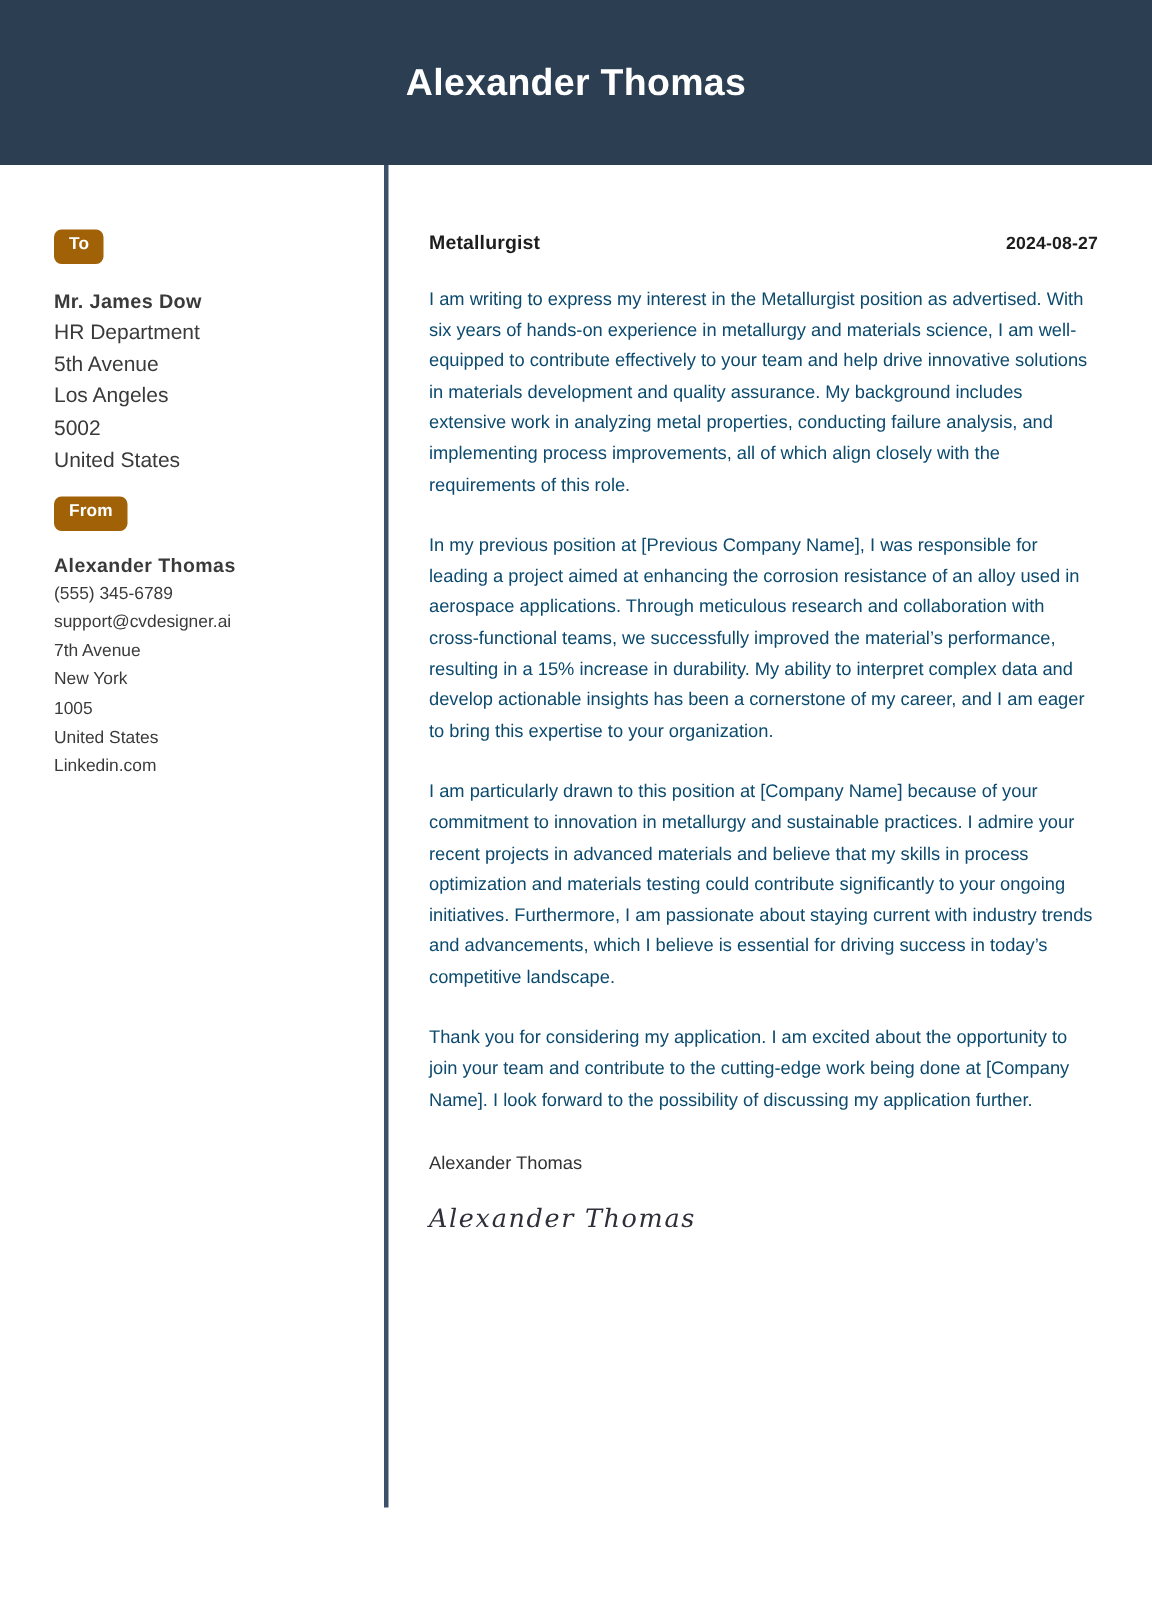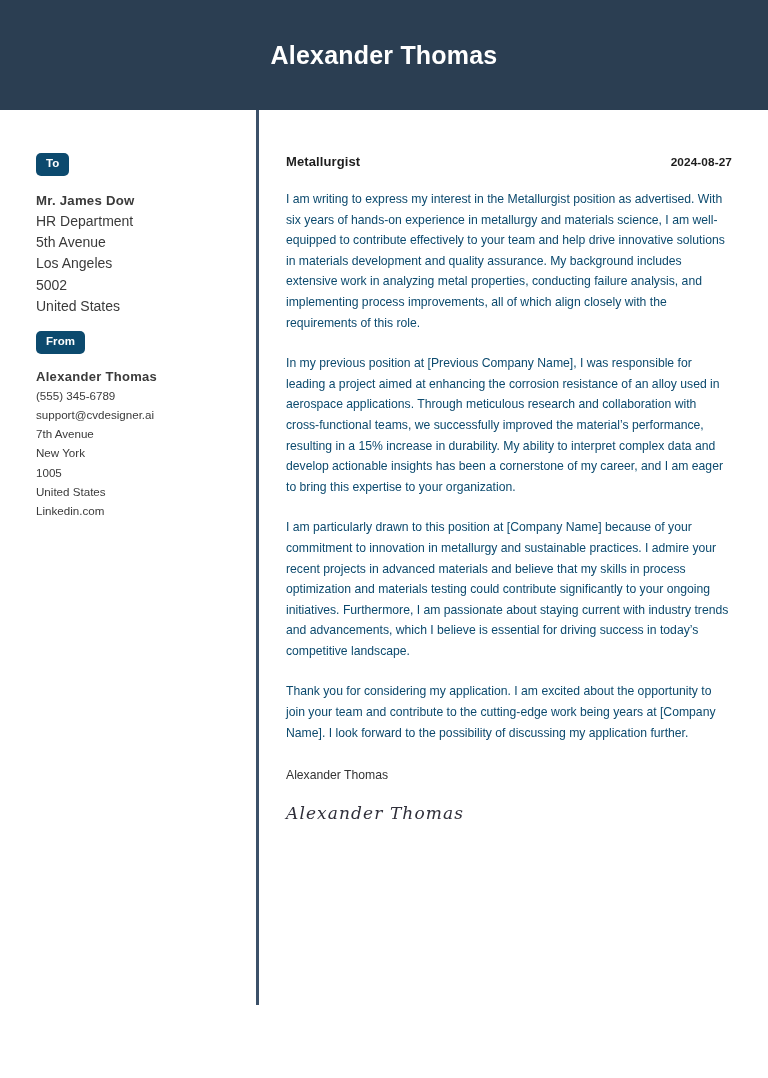--- a/index.html
+++ b/index.html
@@ -64,21 +64,21 @@
   .sidebar {
     position: absolute;
     left: 0;
     top: 0;
     width: 256px;
     padding: 0;
   }
 
   .badge {
     display: inline-block;
-    background: #0c4a6e;
+    background: #a16207;
     color: #ffffff;
     font-size: 11.5px;
     font-weight: bold;
     border-radius: 5px;
     padding: 5px 10px 6px 10px;
     line-height: 1;
     letter-spacing: 0.1px;
   }
 
   .block-to {
@@ -239,21 +239,21 @@
 
       <div class="letter-head">
         <div class="job-title">Metallurgist</div>
         <div class="letter-date">2024-08-27</div>
       </div>
 
 
       <p class="para">I am writing to express my interest in the Metallurgist position as advertised. With six years of hands-on experience in metallurgy and materials science, I am well-equipped to contribute effectively to your team and help drive innovative solutions in materials development and quality assurance. My background includes extensive work in analyzing metal properties, conducting failure analysis, and implementing process improvements, all of which align closely with the requirements of this role.</p>
       <p class="para">In my previous position at [Previous Company Name], I was responsible for leading a project aimed at enhancing the corrosion resistance of an alloy used in aerospace applications. Through meticulous research and collaboration with cross-functional teams, we successfully improved the material’s performance, resulting in a 15% increase in durability. My ability to interpret complex data and develop actionable insights has been a cornerstone of my career, and I am eager to bring this expertise to your organization.</p>
       <p class="para">I am particularly drawn to this position at [Company Name] because of your commitment to innovation in metallurgy and sustainable practices. I admire your recent projects in advanced materials and believe that my skills in process optimization and materials testing could contribute significantly to your ongoing initiatives. Furthermore, I am passionate about staying current with industry trends and advancements, which I believe is essential for driving success in today’s competitive landscape.</p>
-      <p class="para">Thank you for considering my application. I am excited about the opportunity to join your team and contribute to the cutting-edge work being years at [Company Name]. I look forward to the possibility of discussing my application further.</p>
+      <p class="para">Thank you for considering my application. I am excited about the opportunity to join your team and contribute to the cutting-edge work being done at [Company Name]. I look forward to the possibility of discussing my application further.</p>
 
       <div class="closing">
         <div>Alexander Thomas</div>
       </div>
 
       <div class="signature">Alexander Thomas</div>
 
     </div>
 
   </div>

